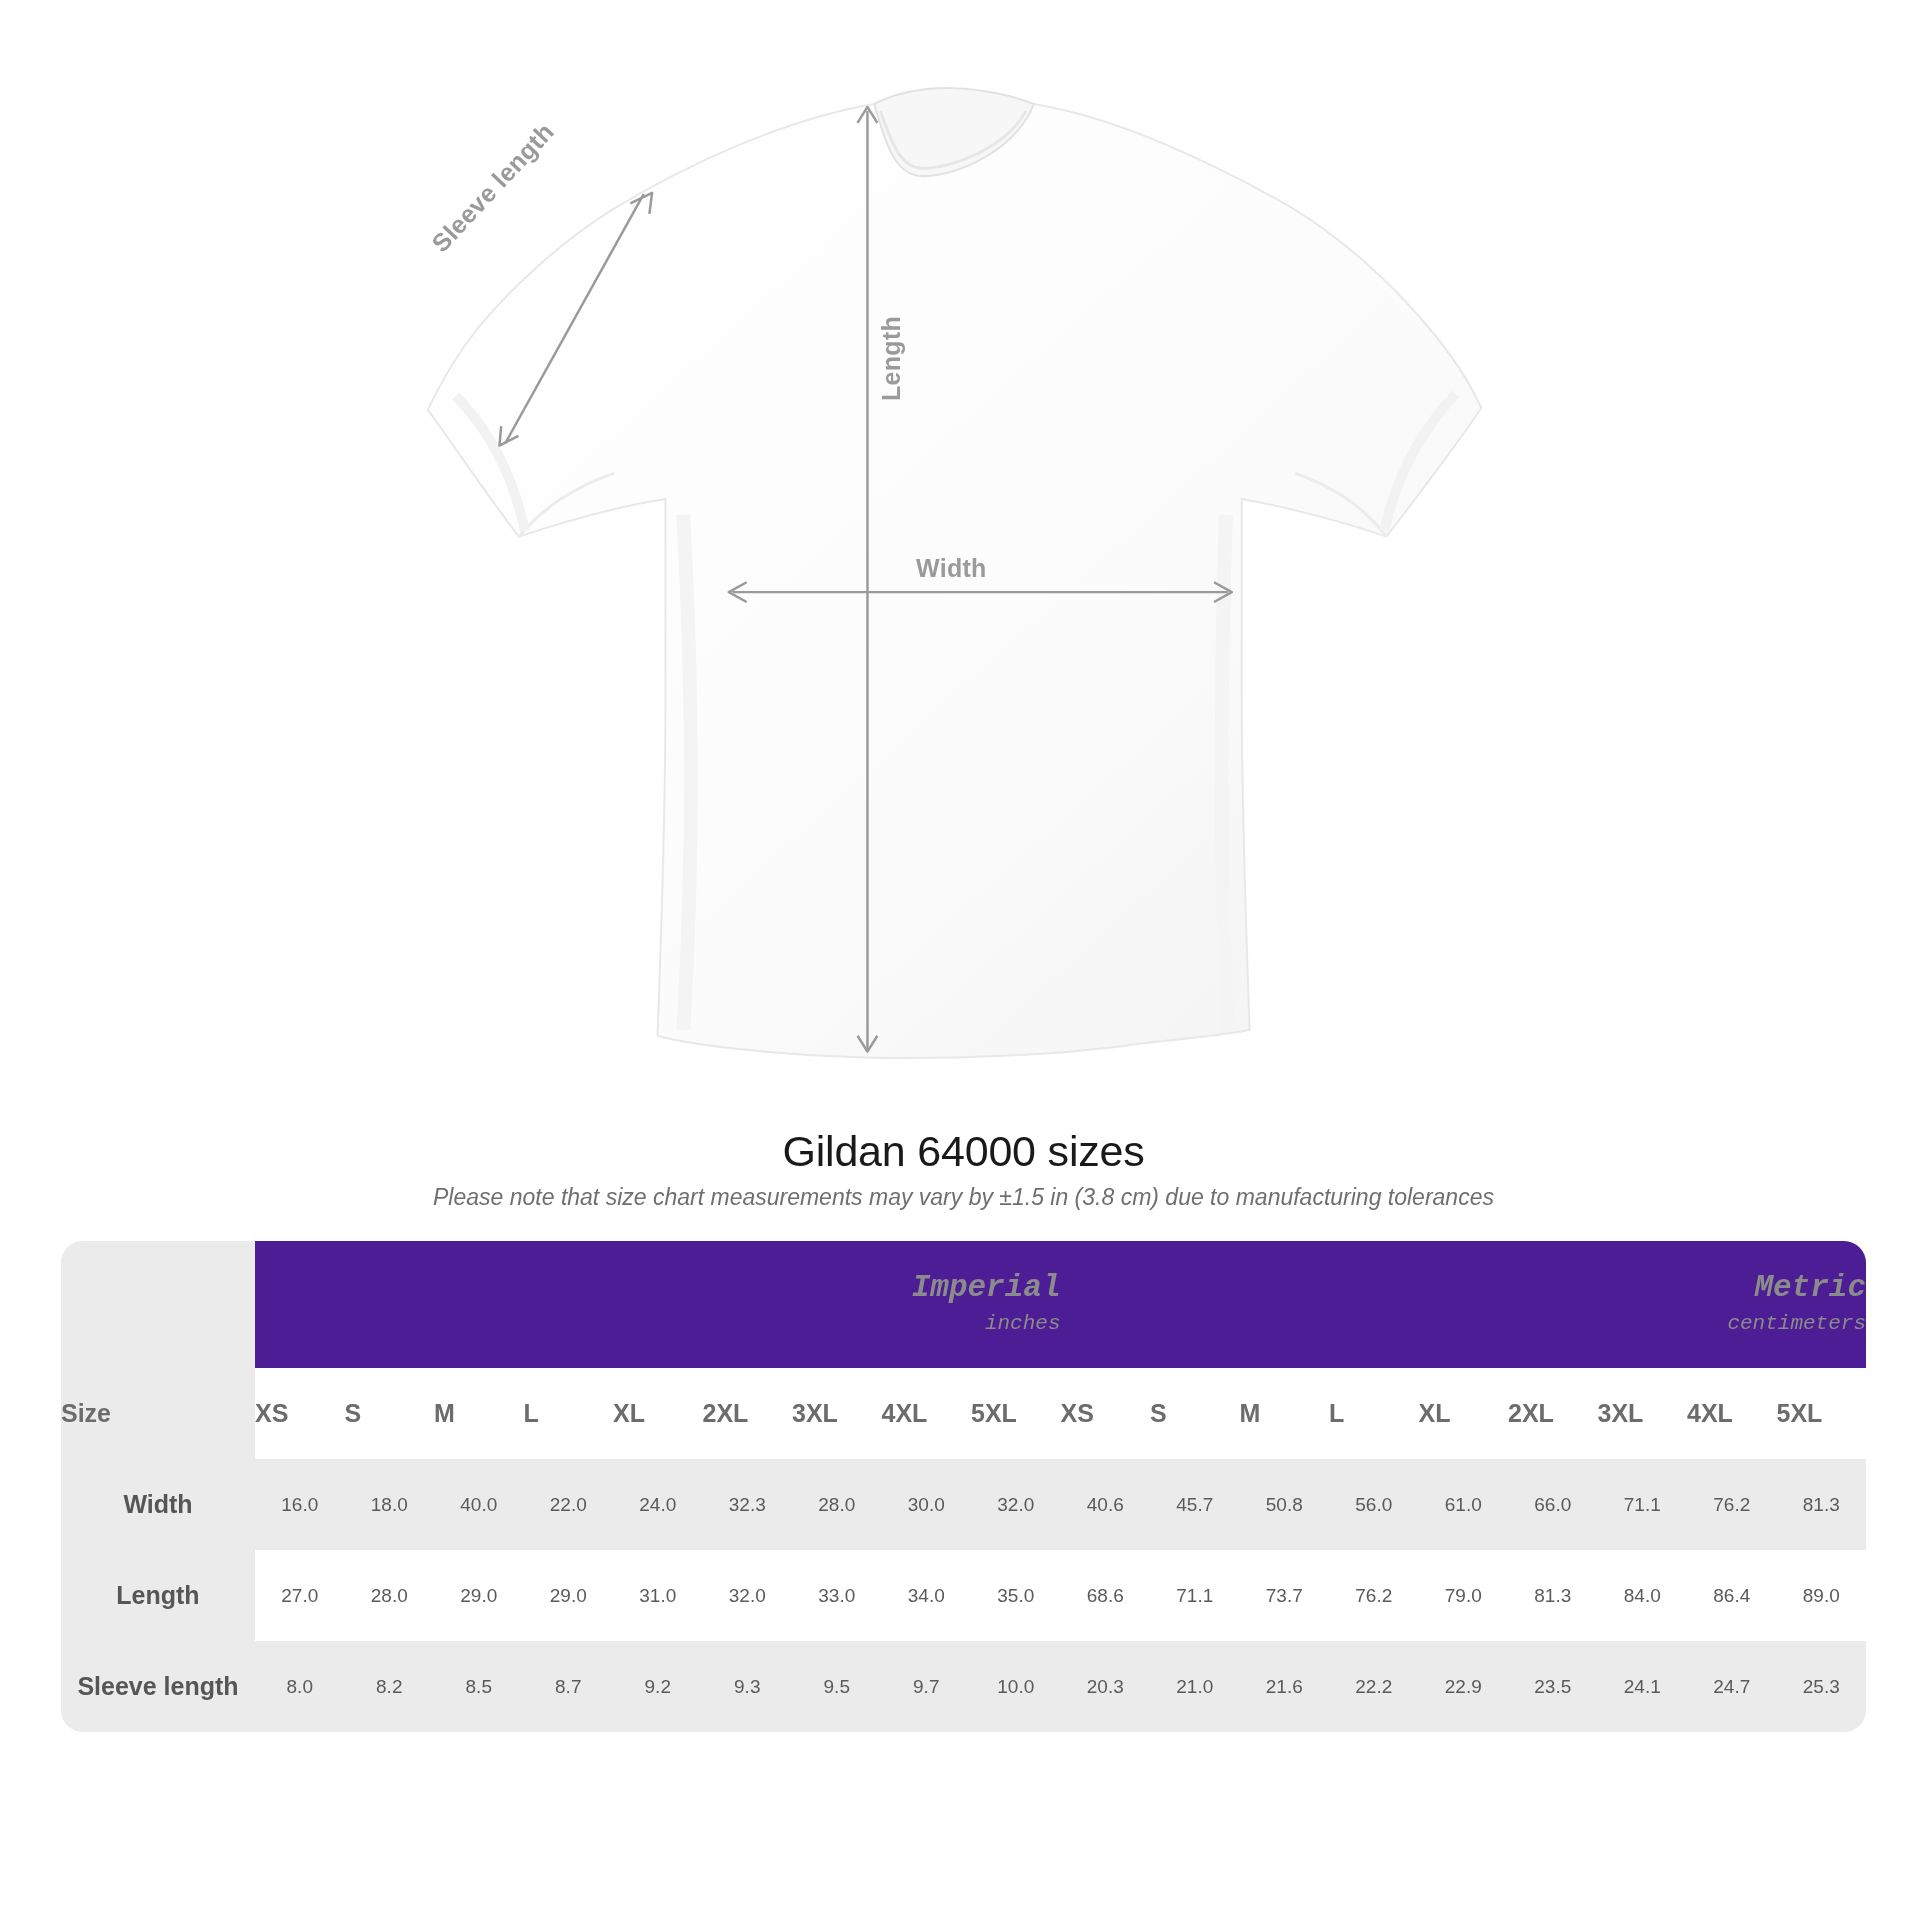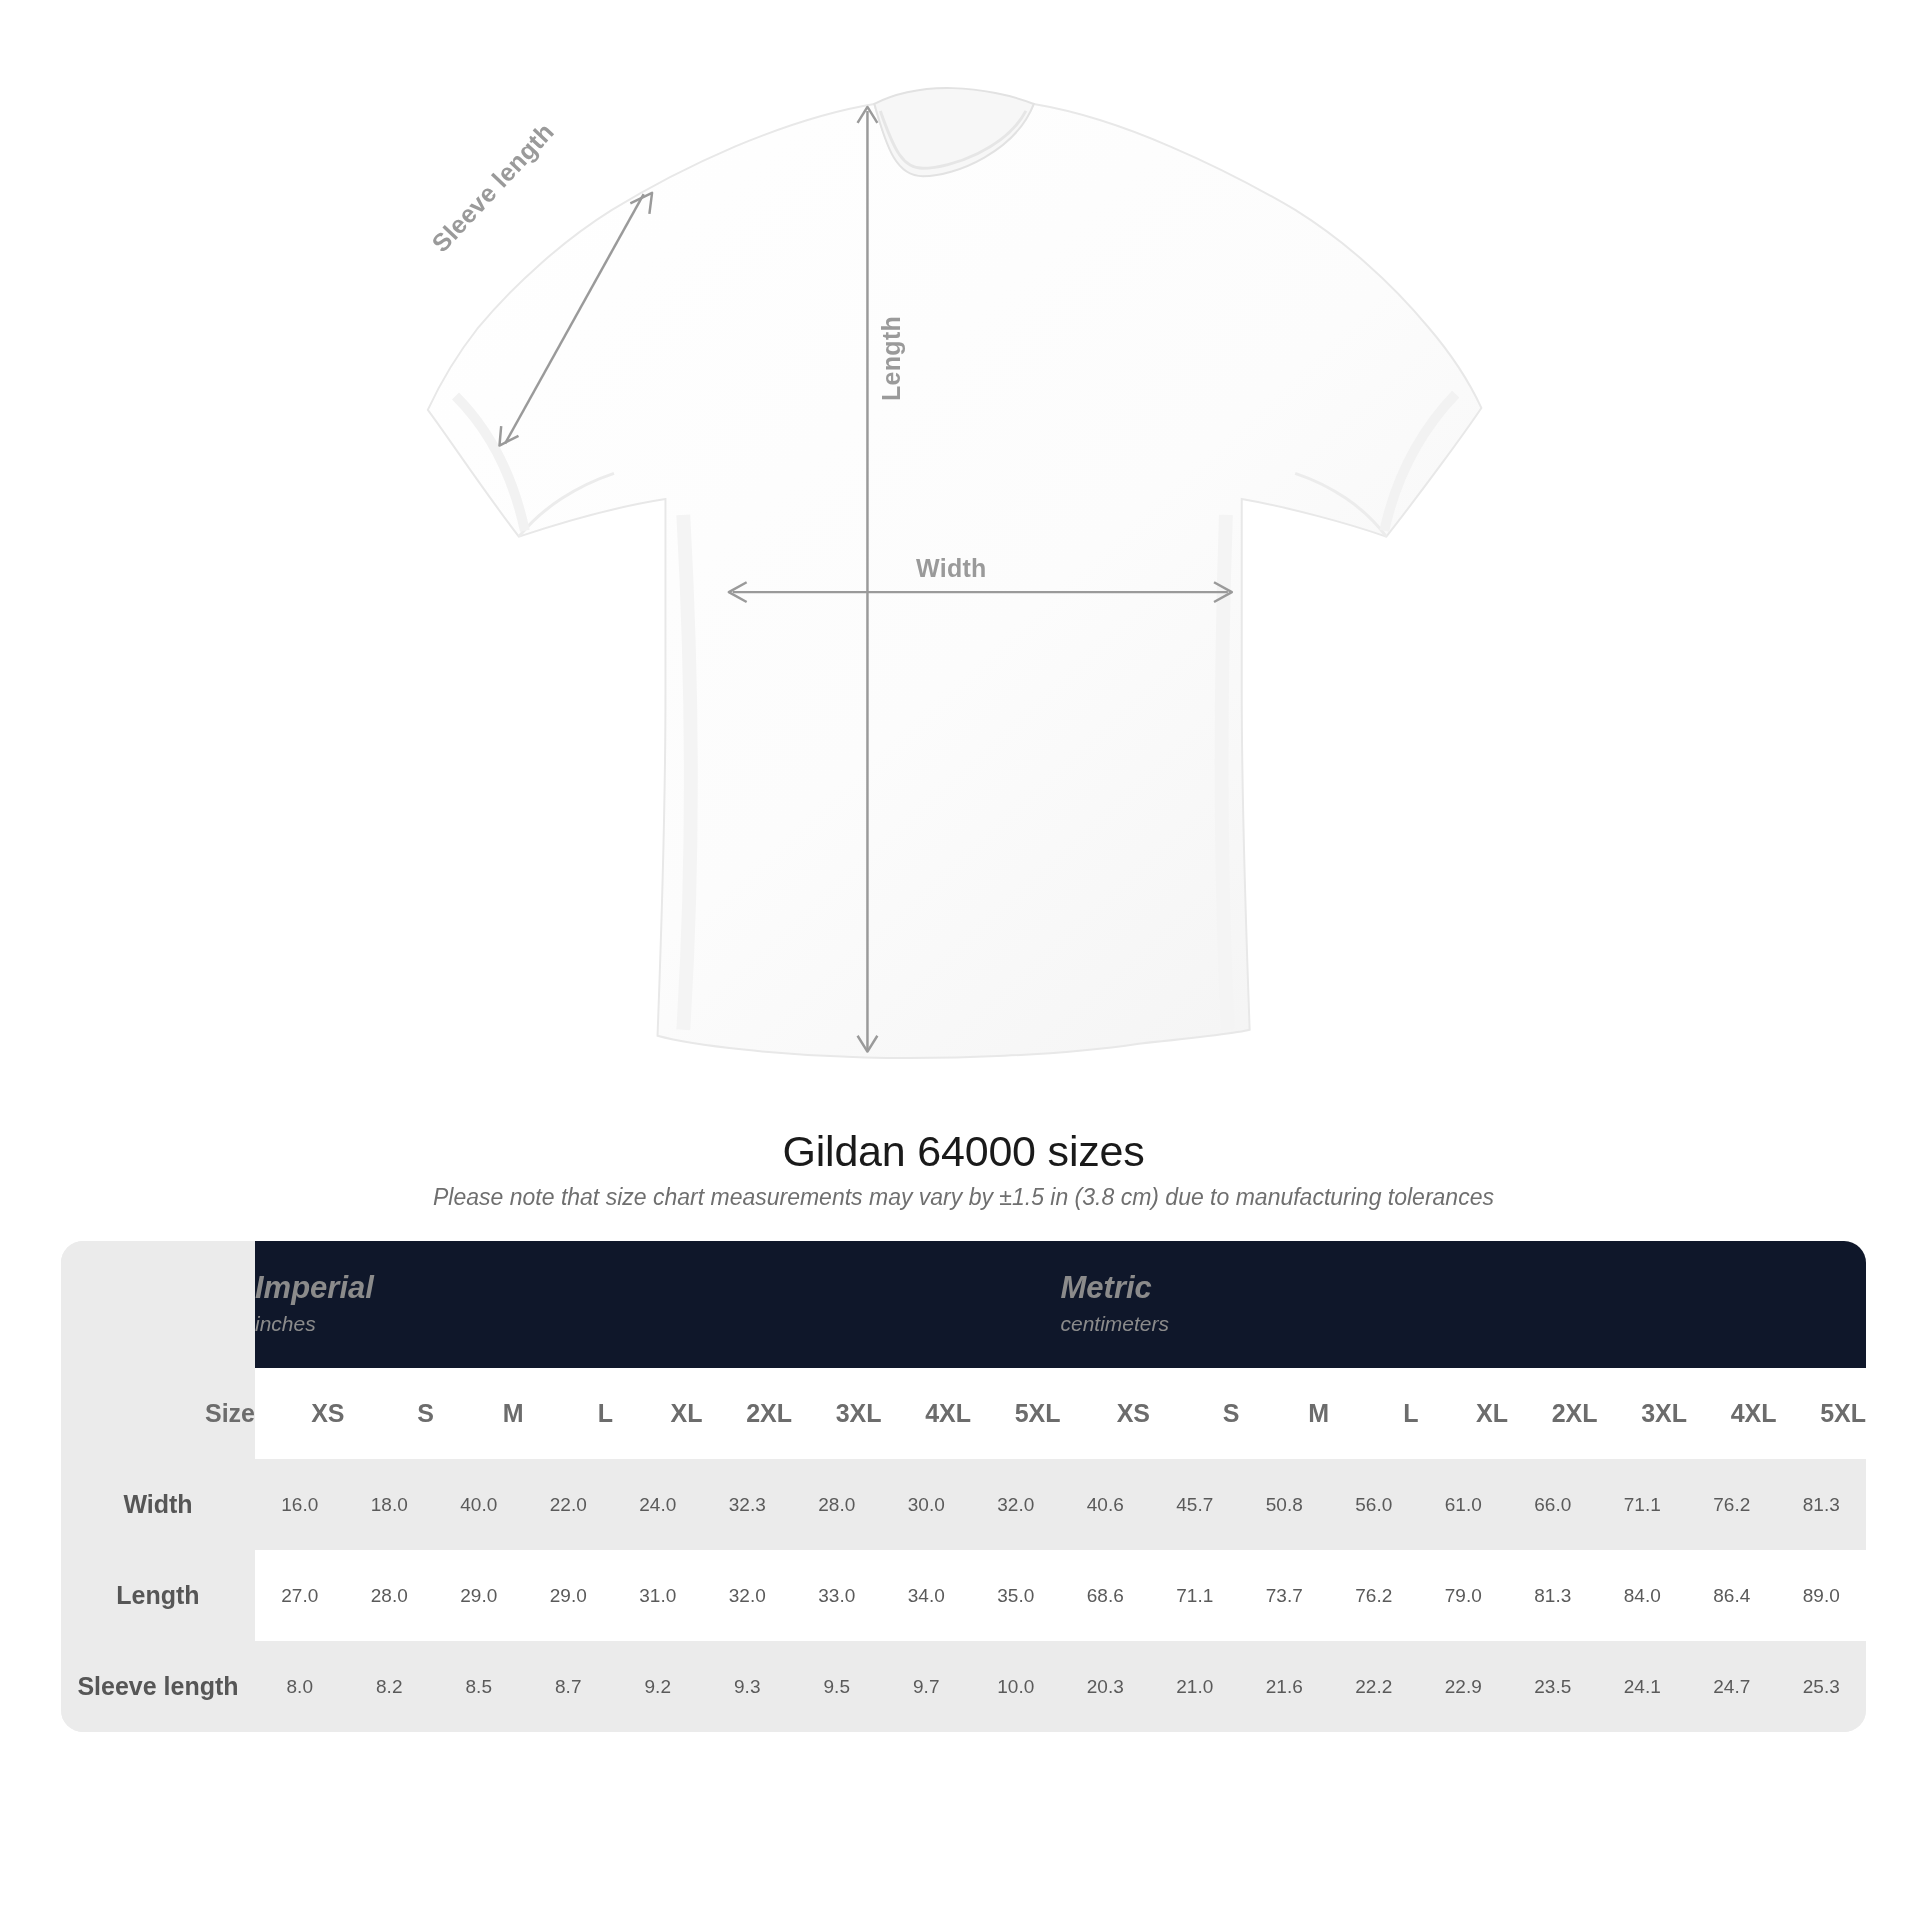--- a/index.html
+++ b/index.html
@@ -87,44 +87,45 @@
     border-collapse: collapse;
     width: 100%;
     table-layout: fixed;
   }
   table.size-table td, table.size-table th {
     padding: 0;
     margin: 0;
   }
   .unit-head {
     height: 127px;
-    text-align: left;
-    background: #0f172a;
+    text-align: right;
+    background: #4c1d95;
     vertical-align: middle;
+    font-family: Liberation Mono, monospace;
   }
   .unit-head .unit-name {
     font-size: 31px;
     font-style: italic;
     font-weight: bold;
     color: #8b8b8b;
     line-height: 1.25;
   }
   .unit-head .unit-sub {
     font-size: 21px;
     font-style: italic;
     color: #8b8b8b;
     line-height: 1.5;
   }
   .corner-cell {
     background: #ebebeb;
   }
 
   tr.head-row td {
     height: 91px;
-    text-align: right;
+    text-align: left;
     vertical-align: middle;
     font-size: 25px;
     font-weight: bold;
     color: #6c6c6c;
     background: #ffffff;
   }
   tr.head-row td.rowhead {
     background: #ebebeb;
   }
 

